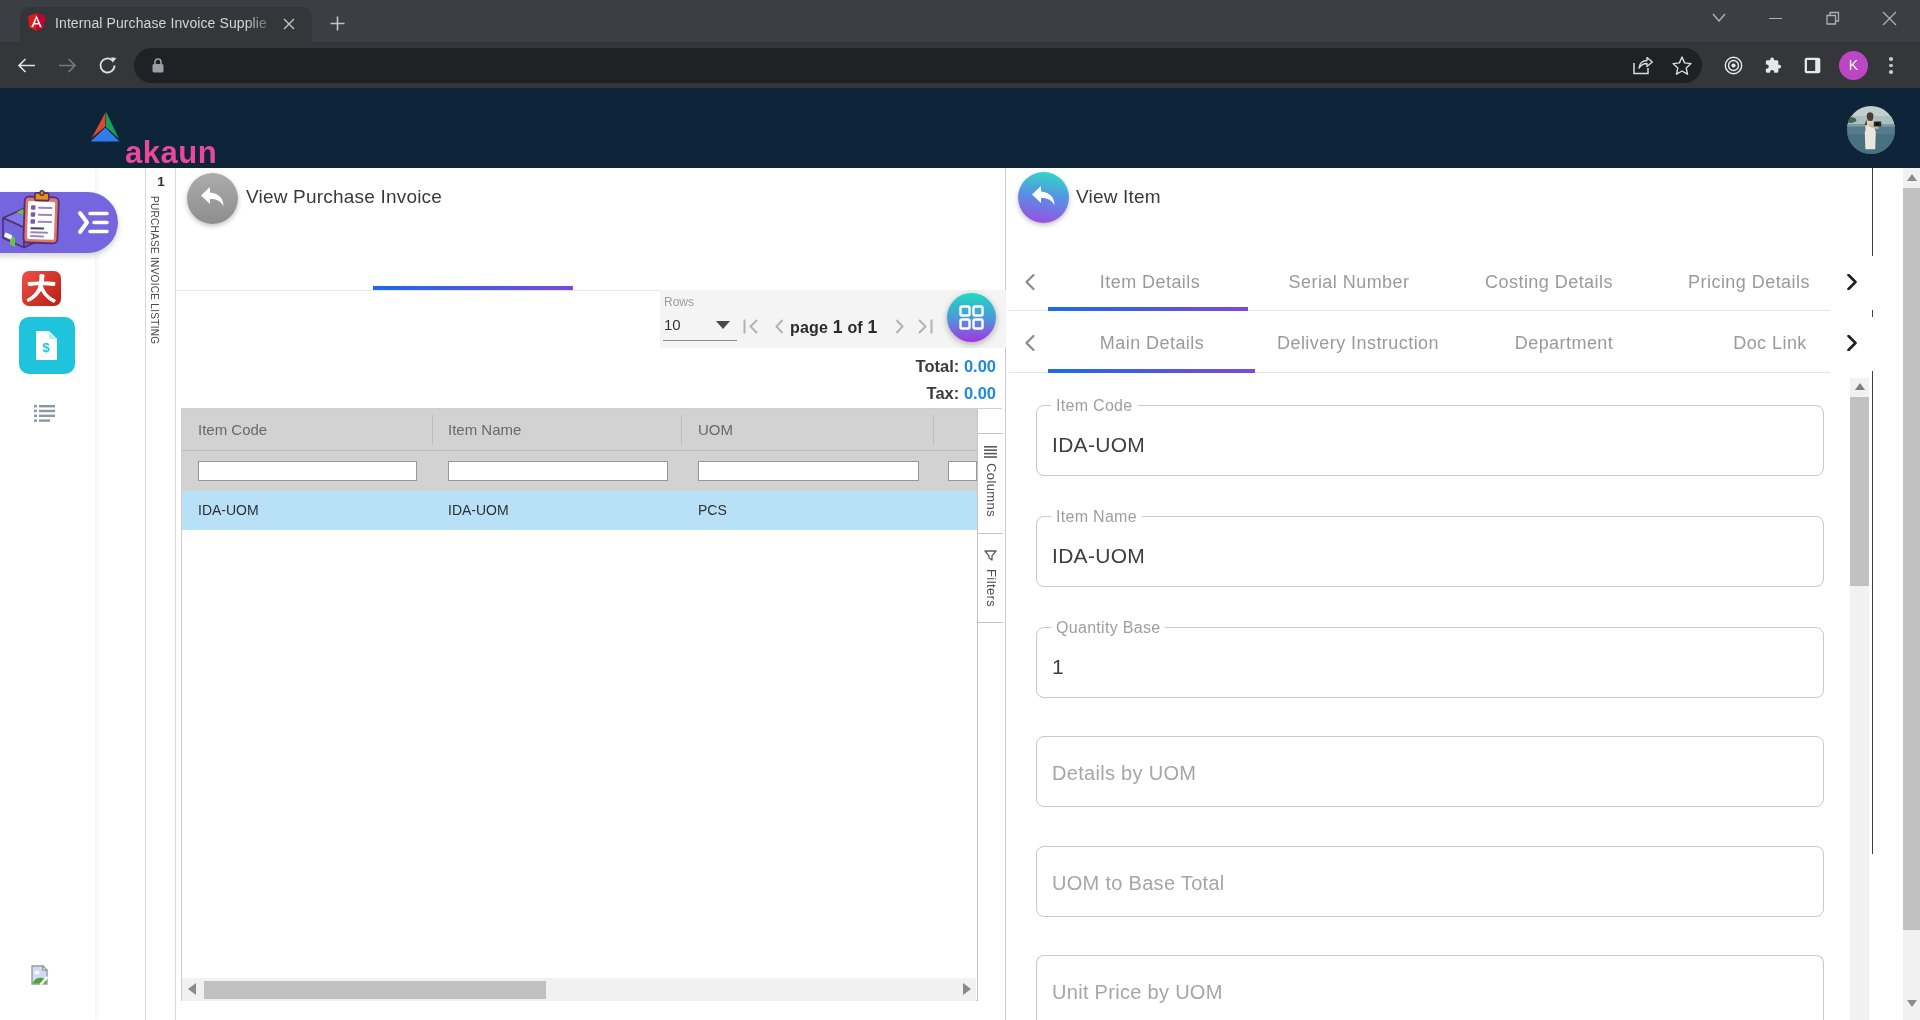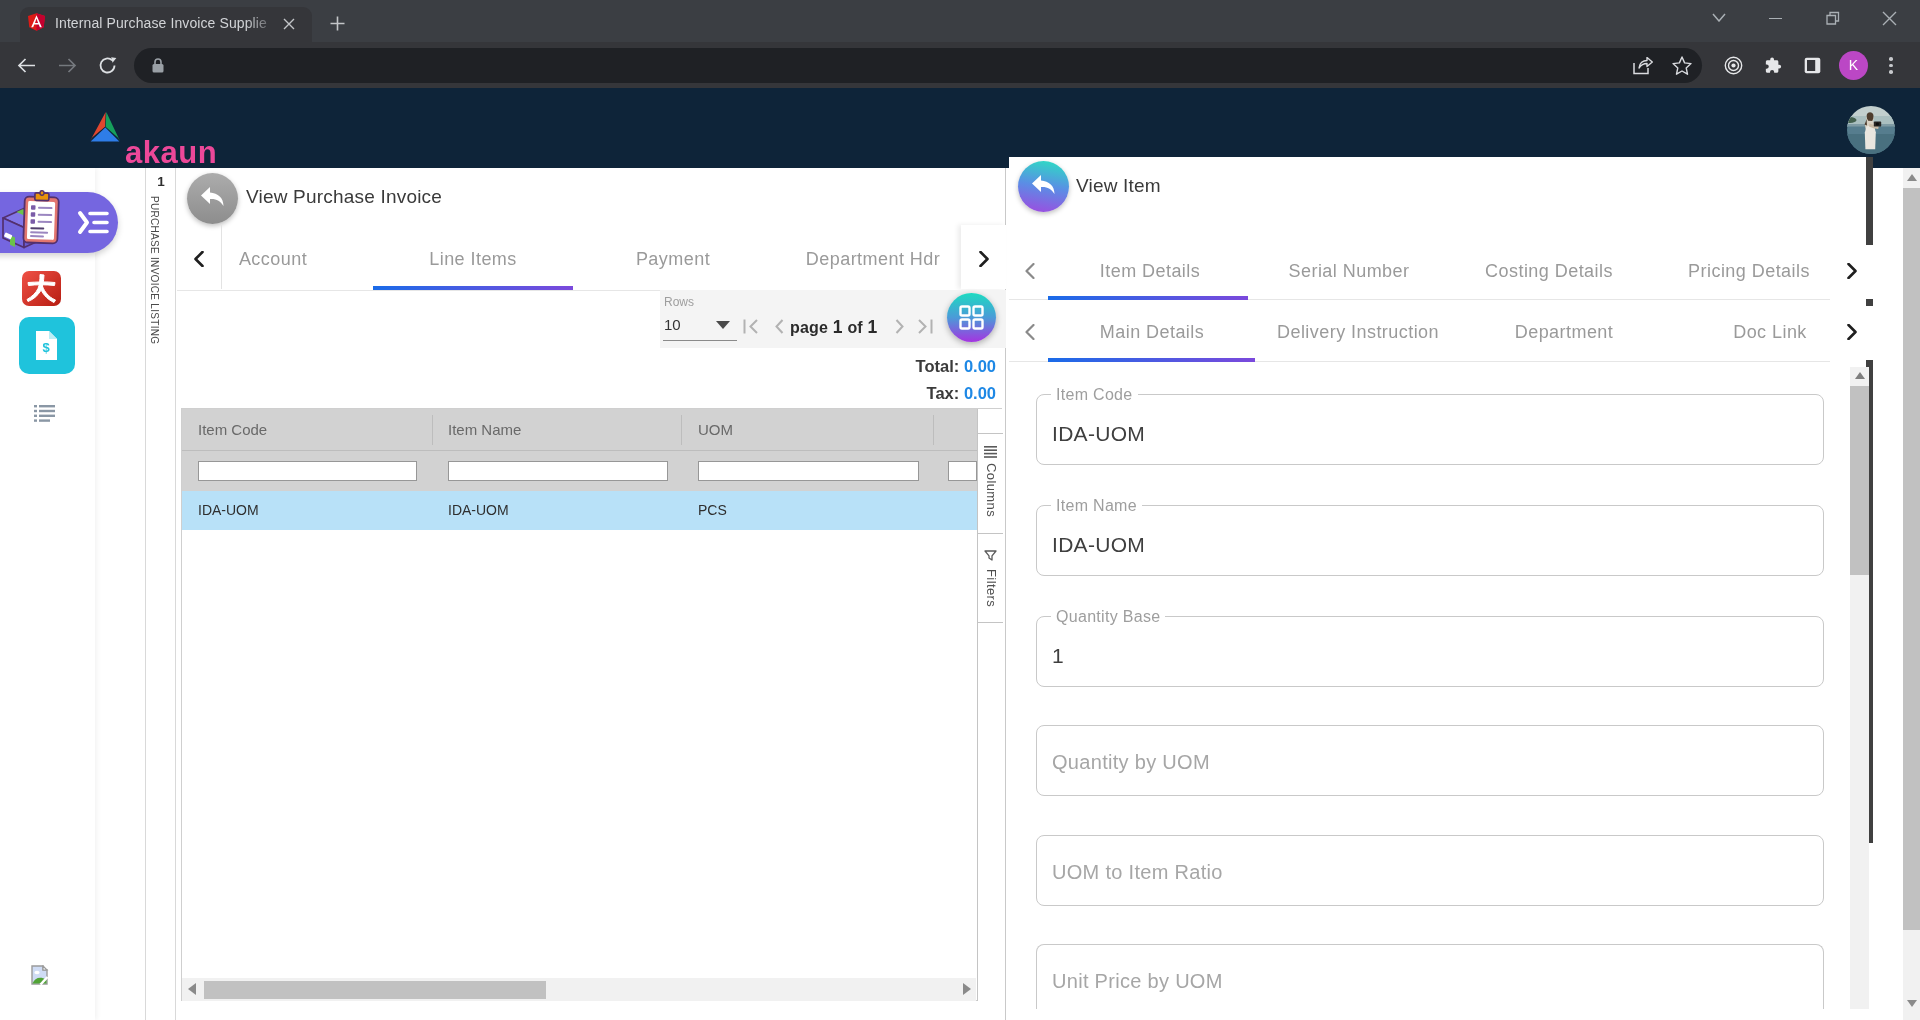--- a/index.html
+++ b/index.html
@@ -47,21 +47,21 @@
   #ltable { left:4px; top:240px; width:821px; height:593px; border:1px solid #cfcfcf; background:#fff; }
   .thead { background:#d2d2d2; }
   .coldiv { width:1px; background:#bdbdbd; }
   .finput { background:#fff; border:1px solid #979797; height:20px; }
   #lrow { background:#b8e1f8; }
 
   
   .sstxt { font-size:13px; color:#4f4f4f; writing-mode:vertical-lr; letter-spacing:0.4px; }
 
   
-  #rcard { left:1009px; top:157px; width:864px; height:686px; background:#fff; border-right:7px solid #404040; }
+  #rcard { left:1009px; top:168px; width:864px; height:686px; background:#fff; border-right:1px solid #404040; }
   #rback { left:9px; top:4px; background:linear-gradient(190deg,#2fd9c5 5%,#5b8de5 50%,#9a4fe0 95%); }
   #rtitle { left:67px; top:18px; font-size:19px; color:#3a3a3a; font-weight:500; letter-spacing:0.2px; }
   .runderline { height:4px; background:linear-gradient(90deg,#1a6be8,#7b49dc); }
   .rdivider { height:1px; background:#e6e6e6; }
 
   .field { border:1px solid #c9c9c9; border-radius:8px; width:788px; left:27px; }
   .flabel { position:absolute; left:14px; top:-9px; background:#fff; padding:0 5px; font-size:16px; color:#9e9e9e; letter-spacing:0.3px; }
   .fval { position:absolute; left:15px; top:27px; font-size:21px; color:#3f3f3f; letter-spacing:0.3px; }
   .fph  { position:absolute; left:15px; top:25px; font-size:20px; color:#a6a6a6; letter-spacing:0.3px; }
 
@@ -267,34 +267,20 @@
   <div id="vlabel" class="abs">PURCHASE INVOICE LISTING</div>
 
   <div id="lcard" class="abs">
     <div id="lback" class="abs backbtn">
       <svg style="position:absolute;left:12px;top:13px;" width="27" height="24" viewBox="0 0 27 24">
         <path d="M11 1 L2 9.5 L11 18 L11 13 C17 12.5 21.5 15 24.5 20 C24.5 12 19 7 11 6.5 Z" fill="#fff"></path>
       </svg>
     </div>
     <div id="ltitle" class="abs">View Purchase Invoice</div>
 
-    <div id="ltabs" class="abs" style="left:0;top:57px;width:829px;height:65px;">
-      <div class="abs" style="left:0;top:0;width:45px;height:64px;border-right:1px solid #e3e3e3;"></div>
-      <svg class="abs" style="left:17px;top:26px;" width="10" height="16" viewBox="0 0 10 16">
-          <path d="M8.5 1 L1.5 8 L8.5 15" fill="none" stroke="#1f1f1f" stroke-width="2.6" stroke-linecap="round" stroke-linejoin="round"></path>
-        </svg>
-      <div class="abs tabtxt" style="left:96px;top:24px;">Account</div>
-      <div class="abs tabtxt" style="left:296px;top:24px;">Line Items</div>
-      <div class="abs tabtxt" style="left:496px;top:24px;">Payment</div>
-      <div class="abs tabtxt" style="left:696px;top:24px;">Department Hdr</div>
-      <div class="abs" style="left:784px;top:0;width:45px;height:64px;background:#fff;box-shadow:-3px 0 5px rgba(0,0,0,0.08);"></div>
-      <svg class="abs" style="left:802px;top:26px;" width="10" height="16" viewBox="0 0 10 16">
-          <path d="M1.5 1 L8.5 8 L1.5 15" fill="none" stroke="#1f1f1f" stroke-width="2.6" stroke-linecap="round" stroke-linejoin="round"></path>
-        </svg>
-    </div>
     <div id="ldivider" class="abs"></div>
     <div id="lunderline" class="abs"></div>
 
     <div id="ltoolband" class="abs"></div>
     <div class="abs" style="left:487px;top:127px;font-size:12px;color:#9e9e9e;">Rows</div>
     <div class="abs" style="left:487px;top:148px;font-size:15px;color:#333;">10</div>
     <div class="abs" style="left:486px;top:172px;width:74px;height:1px;background:#8a8a8a;"></div>
     <div class="abs" style="left:539px;top:153px;width:0;height:0;border-left:7px solid transparent;border-right:7px solid transparent;border-top:8px solid #4a4a4a;"></div>
     <svg class="abs" style="left:566px;top:151px;" width="16" height="15" viewBox="0 0 16 15">
         <path d="M1.5 0.5 V14.5 M14 1 L7.5 7.5 L14 14" fill="none" stroke="#b2b2b2" stroke-width="2"></path>
@@ -412,24 +398,24 @@
     </div>
     <div class="abs field" style="top:348px;height:71px;">
       <div class="flabel">Item Name</div>
       <div class="fval">IDA-UOM</div>
     </div>
     <div class="abs field" style="top:459px;height:71px;">
       <div class="flabel">Quantity Base</div>
       <div class="fval">1</div>
     </div>
     <div class="abs field" style="top:568px;height:71px;">
-      <div class="fph">Quantity by UOM</div>
+      <div class="fph">Details by UOM</div>
     </div>
     <div class="abs field" style="top:678px;height:71px;">
-      <div class="fph">UOM to Item Ratio</div>
+      <div class="fph">UOM to Base Total</div>
     </div>
     <div class="abs field" style="top:787px;height:65px;border-bottom:none;border-radius:8px 8px 0 0;">
       <div class="fph">Unit Price by UOM</div>
     </div>
 
     <div class="abs sb-track" style="left:841px;top:210px;width:19px;height:642px;"></div>
     <div class="abs sb-thumb" style="left:841px;top:229px;width:19px;height:189px;"></div>
     <div class="abs" style="left:846px;top:215px;width:0;height:0;border-left:5px solid transparent;border-right:5px solid transparent;border-bottom:7px solid #7e7e7e;"></div>
   </div>
 

